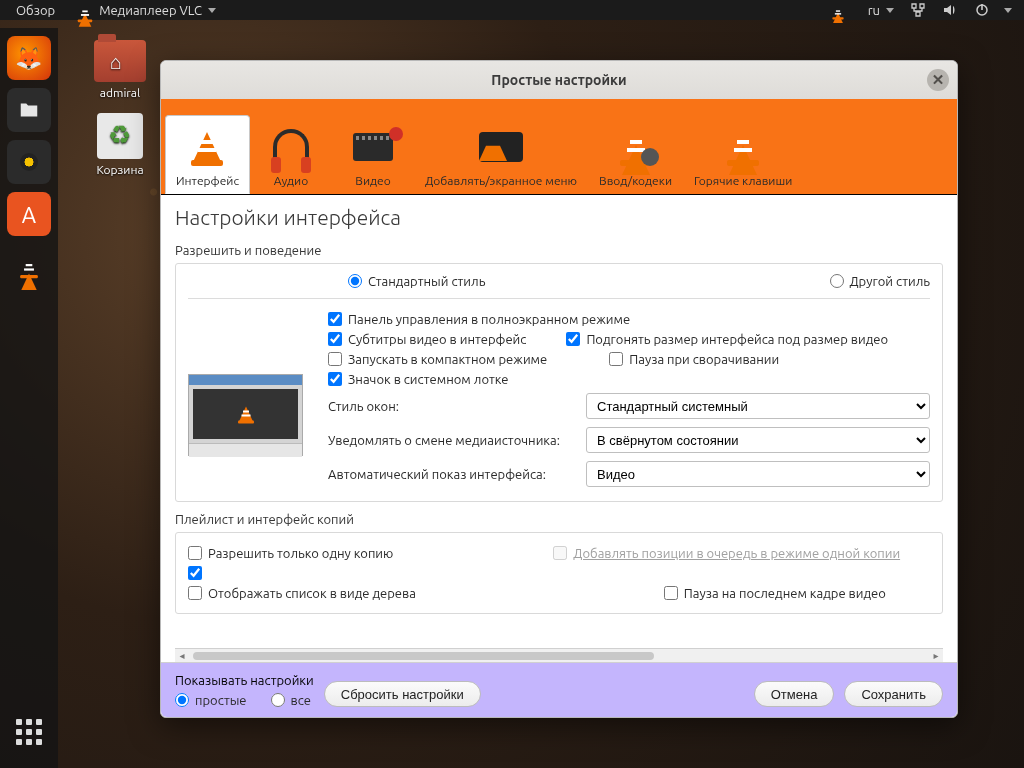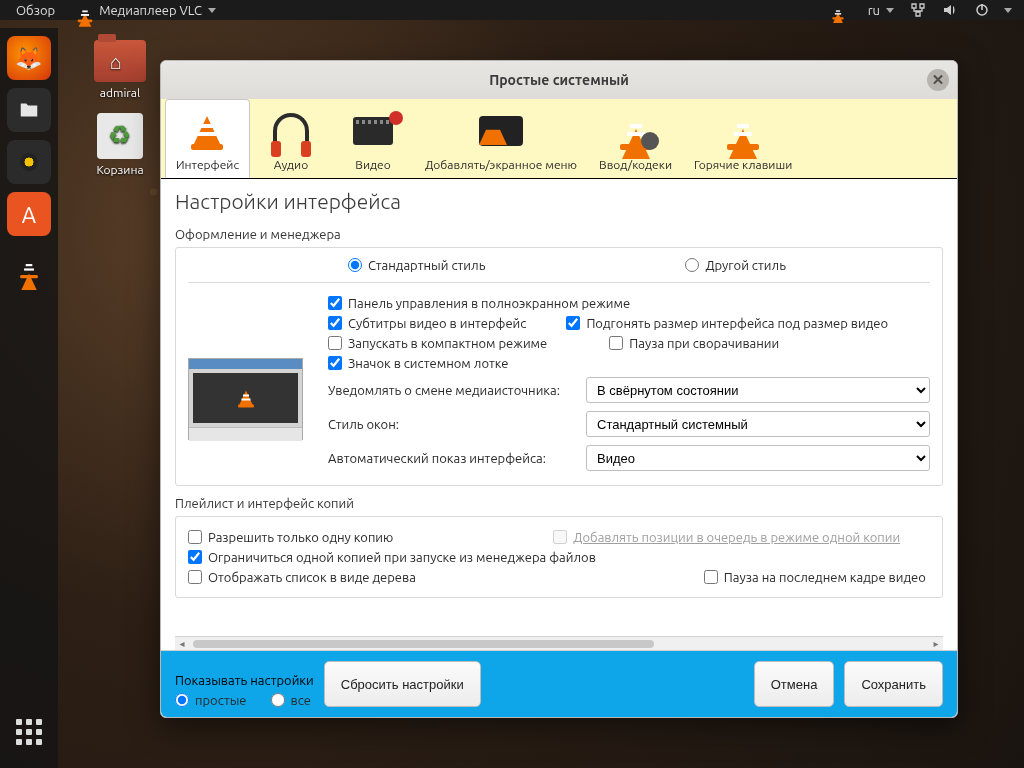--- a/index.html
+++ b/index.html
@@ -17,53 +17,53 @@
 .launcher .apps-btn { position: absolute; bottom: 14px; width: 44px; height: 44px; display: flex; align-items: center; justify-content: center; }
 .desktop-icons { position: absolute; top: 40px; left: 80px; z-index: 2; }
 .desktop-icons .dicon { text-align: center; color: #fff; font-size: 12px; margin-bottom: 14px; text-shadow: 0 1px 2px #000; width: 80px; }
 .dicon .folder { width: 52px; height: 42px; margin: 0 auto 4px; border-radius: 4px; background: linear-gradient(#c9573b, #a43f2f); position: relative; }
 .dicon .folder::before { content: ""; position: absolute; top: -6px; left: 4px; width: 18px; height: 8px; background: #b04a36; border-radius: 2px 2px 0 0; }
 .dicon .trash { width: 46px; height: 46px; margin: 0 auto 4px; background: #e8e8e8; border-radius: 4px; position: relative; }
 .dicon .trash::after { content: "♻"; color: #4f9a3a; font-size: 26px; position: absolute; left: 11px; top: 7px; }
 .dialog { position: absolute; top: 60px; left: 160px; width: 798px; height: 658px; background: #f5f5f5; border: 1px solid #b8b8b8; border-radius: 6px; z-index: 20; display: flex; flex-direction: column; box-shadow: 0 8px 30px rgba(0,0,0,.5); }
 .dialog-titlebar { height: 38px; text-align: center; line-height: 38px; font-weight: 600; font-size: 14px; color: #3b3b3b; background: linear-gradient(#e8e6e3, #dedcd8); border-radius: 6px 6px 0 0; position: relative; }
 .close-btn { position: absolute; right: 8px; top: 8px; width: 22px; height: 22px; border-radius: 50%; background: #b7b4af; color: #524f4b; font-size: 15px; line-height: 22px; text-align: center; cursor: pointer; }
-.tabstrip { display: flex; background: #fef9c3; padding: 0 4px 0 4px; }
+.tabstrip { display: flex; background: #f97316; padding: 16px 4px 0 4px; }
 .tab { flex: 0 0 auto; padding: 8px 10px 6px; text-align: center; font-size: 12px; color: #2b2b2b; border: 1px solid transparent; border-radius: 4px 4px 0 0; cursor: pointer; }
 .tab.active { background: #fff; border-color: #c8c8c8; border-bottom-color: #fff; }
 .tab .ticon { width: 60px; height: 46px; margin: 0 auto 4px; display: flex; align-items: center; justify-content: center; }
 .cone { position: relative; width: 0; height: 0; border-left: 14px solid transparent; border-right: 14px solid transparent; border-bottom: 30px solid #f07000; }
 .cone::after { content: ""; position: absolute; left: -16px; top: 28px; width: 32px; height: 6px; background: #f07000; border-radius: 2px; }
 .cone .s1 { position: absolute; left: -6px; top: 8px; width: 12px; height: 4px; background: #fff; }
 .cone .s2 { position: absolute; left: -9px; top: 16px; width: 18px; height: 4px; background: #fff; }
 .panel-body { flex: 1; background: #fff; border-top: 1px solid #000000; padding: 8px 14px 0; overflow: hidden; display: flex; flex-direction: column; }
 .panel-title { font-size: 21px; font-weight: 300; color: #3a3a3a; margin: 2px 0 8px; }
 .scroll-area { flex: 1; overflow: hidden; position: relative; }
 .group-label { font-size: 13px; color: #353535; margin: 6px 0 6px 0; }
 .group-box { border: 1px solid #d9d9d9; border-radius: 3px; padding: 10px 12px; margin-bottom: 10px; }
-.radio-row { display: flex; gap: 80px; padding: 0 0 10px 160px; border-bottom: 1px solid #dcdcdc; margin-bottom: 10px; }
+.radio-row { display: flex; gap: 80px; padding: 0 0 10px 160px; border-bottom: 1px solid #dcdcdc; margin-bottom: 10px; justify-content: space-between; }
 .chk-row { display: flex; gap: 40px; padding: 3px 0 3px 140px; }
 .chk { display: flex; align-items: center; gap: 6px; font-size: 13px; color: #2a2a2a; }
 .chk input, .radio input { width: 14px; height: 14px; }
 .chk.disabled { color: #a0a0a0; text-decoration: underline; }
 .form-row { display: flex; align-items: center; gap: 8px; padding: 4px 0 4px 140px; }
 .form-row label { width: 250px; font-size: 13px; color: #2a2a2a; }
 .form-row select { flex: 1; height: 26px; background: #fff; border: 1px solid #bfbfbf; border-radius: 3px; padding: 0 6px; font-size: 13px; }
 .preview-thumb { position: absolute; left: 12px; top: 110px; width: 115px; height: 82px; background: #d4d4d4; border: 1px solid #aaa; }
 .preview-thumb .pt-title { height: 10px; background: #5a8cc4; }
 .preview-thumb .pt-vid { margin: 4px; height: 50px; background: #333; display: flex; align-items: center; justify-content: center; }
 .preview-thumb .pt-vid .mini-cone { transform: scale(.5); }
 .preview-thumb .pt-ctrl { height: 14px; background: #e6e6e6; border-top: 1px solid #bbb; }
 .hscroll { height: 14px; background: #f0f0f0; border-top: 1px solid #d0d0d0; display: flex; align-items: center; }
 .hscroll .thumb { width: 60%; height: 8px; background: #c8c8c8; border-radius: 4px; margin-left: 4px; }
 .hscroll .arrow { width: 14px; text-align: center; color: #777; font-size: 10px; }
-.dialog-footer { padding: 10px 14px; display: flex; align-items: flex-end; gap: 10px; border-top: 1px solid #d0d0d0; background: #0ea5e9; border-radius: 0 0 6px 6px; }
+.dialog-footer { padding: 10px 14px; display: flex; align-items: flex-end; gap: 10px; border-top: 1px solid #d0d0d0; background: #c4b5fd; border-radius: 0 0 6px 6px; }
 .footer-left { display: flex; flex-direction: column; gap: 6px; }
 .footer-left .opts { display: flex; gap: 24px; align-items: center; }
-.btn { height: 46px; padding: 0 16px; background: linear-gradient(#fbfbfb, #ececec); border: 1px solid #bcbcbc; border-radius: 5px; font-size: 13px; color: #222; cursor: pointer; }
+.btn { height: 26px; padding: 0 16px; background: linear-gradient(#fbfbfb, #ececec); border: 1px solid #bcbcbc; border-radius: 14px; font-size: 13px; color: #222; cursor: pointer; }
 .footer-spacer { flex: 1; }
 .headphones { width: 36px; height: 36px; border: 4px solid #2b2b2b; border-bottom: none; border-radius: 18px 18px 0 0; position: relative; }
 .headphones::before, .headphones::after { content: ""; position: absolute; bottom: -8px; width: 10px; height: 16px; background: #d84020; border-radius: 3px; }
 .headphones::before { left: -6px; } .headphones::after { right: -6px; }
 .film { width: 40px; height: 28px; background: #2a2a2a; border-radius: 3px; position: relative; }
 .film::before { content: ""; position: absolute; left: 3px; top: 3px; right: 3px; height: 4px; background: repeating-linear-gradient(90deg, #888 0 3px, #2a2a2a 3px 6px); }
 .film::after { content: ""; position: absolute; right: -10px; top: -6px; width: 14px; height: 14px; background: #d03028; border-radius: 50%; }
 .subtitle-icon { width: 44px; height: 30px; background: #222; border-radius: 4px; position: relative; }
 .subtitle-icon::after { content: ""; position: absolute; left: -6px; top: -10px; width: 20px; height: 24px; border-left: 10px solid transparent; border-right: 10px solid transparent; border-bottom: 22px solid #f07000; transform: scale(.7); }
 .pref-icon { position: relative; width: 38px; height: 30px; }
@@ -151,21 +151,21 @@
     <div>admiral</div>
   </div>
   <div class="dicon">
     <div class="trash"></div>
     <div>Корзина</div>
   </div>
 </div>
 
 <div class="dialog">
   <div class="dialog-titlebar">
-    <span>Простые системный</span>
+    <span>Простые настройки</span>
     <div class="close-btn">✕</div>
   </div>
 
   <div class="tabstrip">
     <div class="tab active">
       <div class="ticon">
           <span class="cone">
             <span class="s1"></span>
             <span class="s2"></span>
           </span>
@@ -201,21 +201,21 @@
           <div class="pref-icon"><span class="cone" style="transform:scale(.8)"><span class="s1"></span><span class="s2"></span></span></div>
         </div>
       <div>Горячие клавиши</div>
     </div>
   </div>
 
   <div class="panel-body">
     <div class="panel-title">Настройки интерфейса</div>
 
     <div class="scroll-area">
-      <div class="group-label">Оформление и менеджера</div>
+      <div class="group-label">Разрешить и поведение</div>
       <div class="group-box" style="position:relative">
         <div class="radio-row">
           <label class="chk">
               <input type="radio" checked="" style="">
               <span>Стандартный стиль</span>
             </label>
           <label class="chk" style="margin-left:120px">
               <input type="radio" style="">
               <span>Другой стиль</span>
             </label>
@@ -259,26 +259,26 @@
             </label>
         </div>
         <div class="chk-row">
             <label class="chk">
               <input type="checkbox" checked="" style="">
               <span>Значок в системном лотке</span>
             </label>
           </div>
 
         <div class="form-row">
+          <label>Стиль окон:</label>
+          <select><option>Стандартный системный</option></select>
+        </div>
+        <div class="form-row">
           <label>Уведомлять о смене медиаисточника:</label>
           <select><option>В свёрнутом состоянии</option></select>
-        </div>
-        <div class="form-row">
-          <label>Стиль окон:</label>
-          <select><option>Стандартный системный</option></select>
         </div>
         <div class="form-row">
           <label>Автоматический показ интерфейса:</label>
           <select><option>Видео</option></select>
         </div>
       </div>
 
       <div class="group-label">Плейлист и интерфейс копий</div>
       <div class="group-box" style="padding-left:12px">
         <div style="display:flex;gap:40px;padding:3px 0">
@@ -287,24 +287,23 @@
               <span>Разрешить только одну копию</span>
             </label>
           <label class="chk disabled" style="margin-left:120px">
               <input type="checkbox" disabled="" style="">
               <span>Добавлять позиции в очередь в режиме одной копии</span>
             </label>
         </div>
         <div style="padding:3px 0">
             <label class="chk">
               <input type="checkbox" checked="" style="">
-              <span>Ограничиться одной копией при запуске из менеджера файлов</span>
             </label>
           </div>
-        <div style="display:flex;gap:40px;padding:3px 0">
+        <div style="display:flex;padding:3px 0">
           <label class="chk">
               <input type="checkbox" style="">
               <span>Отображать список в виде дерева</span>
             </label>
           <label class="chk" style="margin-left:248px">
               <input type="checkbox" style="">
               <span>Пауза на последнем кадре видео</span>
             </label>
         </div>
       </div>

